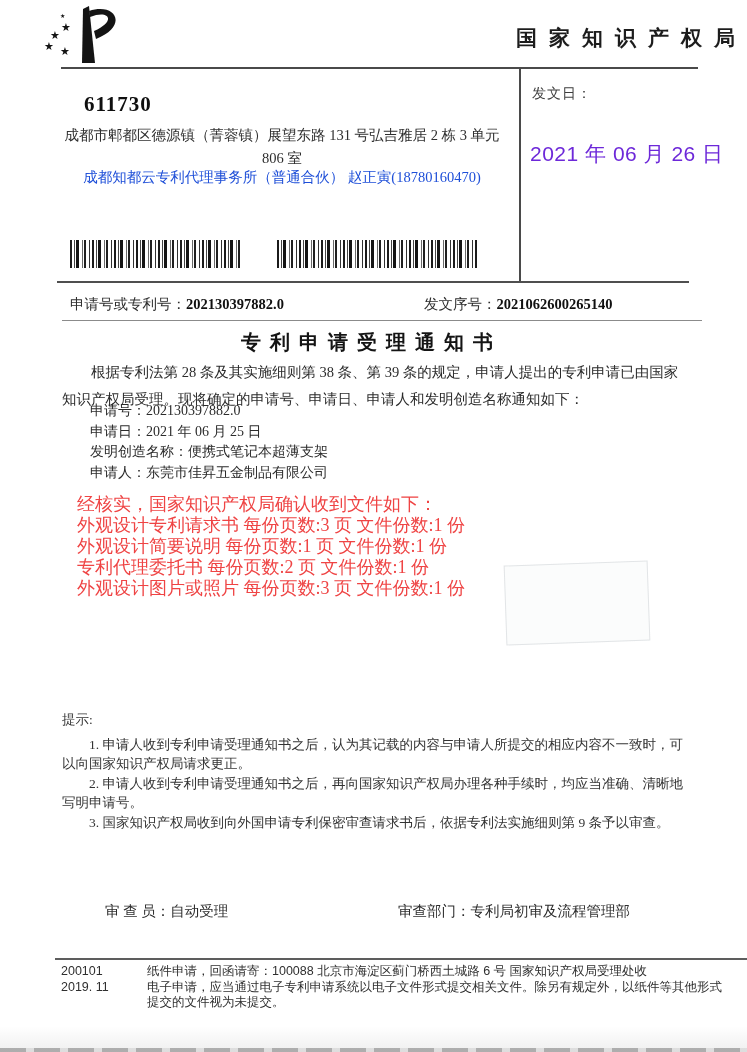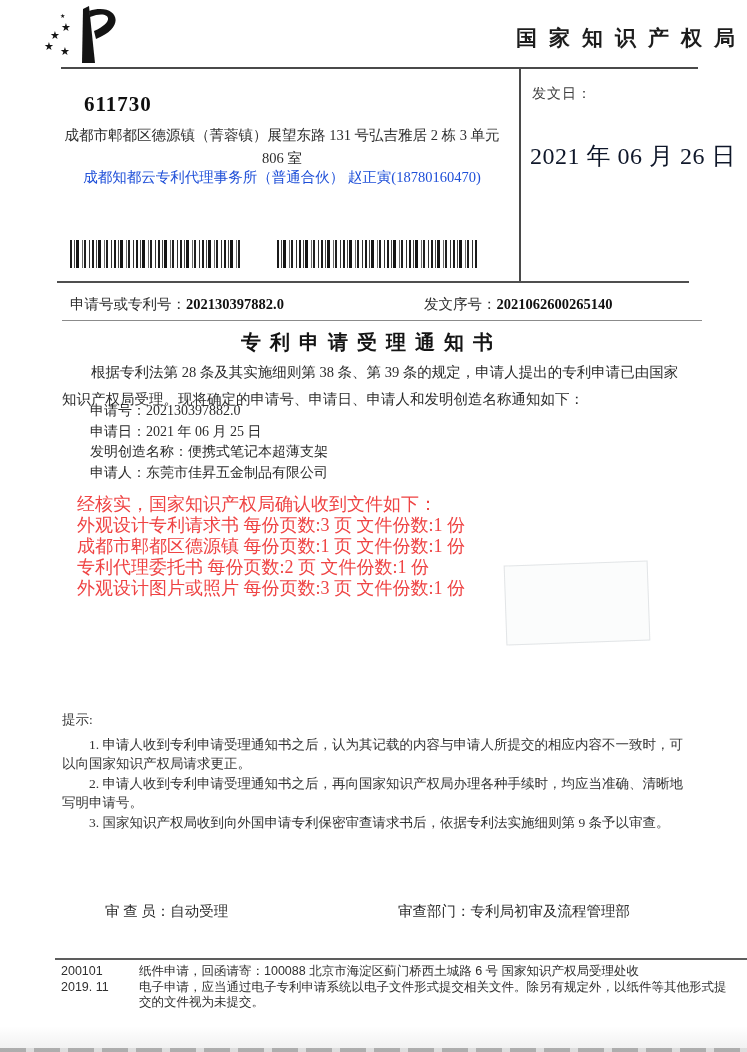--- a/index.html
+++ b/index.html
@@ -20,22 +20,22 @@
     text-align:right;
     font-size:21px;font-weight:bold;color:#1c1c1c;
     letter-spacing:12px;text-indent:12px;
   }
   .logo{left:36px;top:5px;width:92px;height:62px;}
   .hr-header{left:61px;top:67px;width:637px;height:2px;background:#4a4a4a;}
   .vline-datebox{left:519px;top:67px;width:2px;height:216px;background:#4a4a4a;}
 
   .dispatch-label{left:532px;top:85px;font-size:14px;color:#3d3d3d;letter-spacing:1px;}
   .dispatch-date{
-    left:530px;top:140px;font-size:24px;color:#0f172a;
-    font-family:Liberation Serif, serif;
+    left:530px;top:140px;font-size:21px;color:#6d28d9;
+    font-family:Liberation Sans, sans-serif;
     letter-spacing:0.5px;
   }
 
   
   .postal{left:84px;top:92px;font-size:21px;font-weight:bold;color:#0f0f0f;letter-spacing:1px;}
   .addr{left:56px;top:124px;width:452px;text-align:center;font-size:14.5px;line-height:23px;color:#2e2e2e;}
   .agency{left:56px;top:168px;width:452px;text-align:center;font-size:14.5px;color:#1d4ed8;}
 
   
   .barcode{
@@ -78,21 +78,21 @@
   .signoff{left:0;top:902px;width:747px;font-size:14.5px;color:#2d2d2d;}
   .sign-examiner{position:absolute;left:105px;top:0;white-space:nowrap;}
   .sign-dept{position:absolute;left:398px;top:0;white-space:nowrap;}
 
   
   .hr-footer{left:55px;top:958px;width:692px;height:2px;background:#5d5d5d;}
   .footer{
     left:61px;top:964px;width:666px;
     font-family:"Liberation Sans","DejaVu Sans",sans-serif;
     font-size:12.5px;line-height:15.5px;color:#2f2f2f;
-    display:grid;grid-template-columns:74px 1fr;column-gap:4px;
+    display:grid;grid-template-columns:74px 1fr;column-gap:12px;
   }
   .footer .code-col{white-space:nowrap;}
 
   
   .ghost-stamp{
     left:505px;top:563px;width:142px;height:78px;
     border:1px solid rgba(160,168,175,0.28);
     transform:rotate(-2deg);
     background:rgba(205,212,218,0.07);
   }
@@ -154,21 +154,21 @@
   <div class="abs details">
     <div>申请号：202130397882.0</div>
     <div>申请日：2021 年 06 月 25 日</div>
     <div>发明创造名称：便携式笔记本超薄支架</div>
     <div>申请人：东莞市佳昇五金制品有限公司</div>
   </div>
 
   <div class="abs confirm">
     <div>经核实，国家知识产权局确认收到文件如下：</div>
     <div>外观设计专利请求书 每份页数:3 页 文件份数:1 份</div>
-    <div>成都市郫都区德源镇 每份页数:1 页 文件份数:1 份</div>
+    <div>外观设计简要说明 每份页数:1 页 文件份数:1 份</div>
     <div>专利代理委托书 每份页数:2 页 文件份数:1 份</div>
     <div>外观设计图片或照片 每份页数:3 页 文件份数:1 份</div>
   </div>
 
   <div class="abs ghost-stamp"></div>
 
   <div class="abs tips">
     <p class="tips-label">提示:</p>
     <p class="tip-item">1. 申请人收到专利申请受理通知书之后，认为其记载的内容与申请人所提交的相应内容不一致时，可以向国家知识产权局请求更正。</p>
     <p class="tip-item">2. 申请人收到专利申请受理通知书之后，再向国家知识产权局办理各种手续时，均应当准确、清晰地写明申请号。</p>

